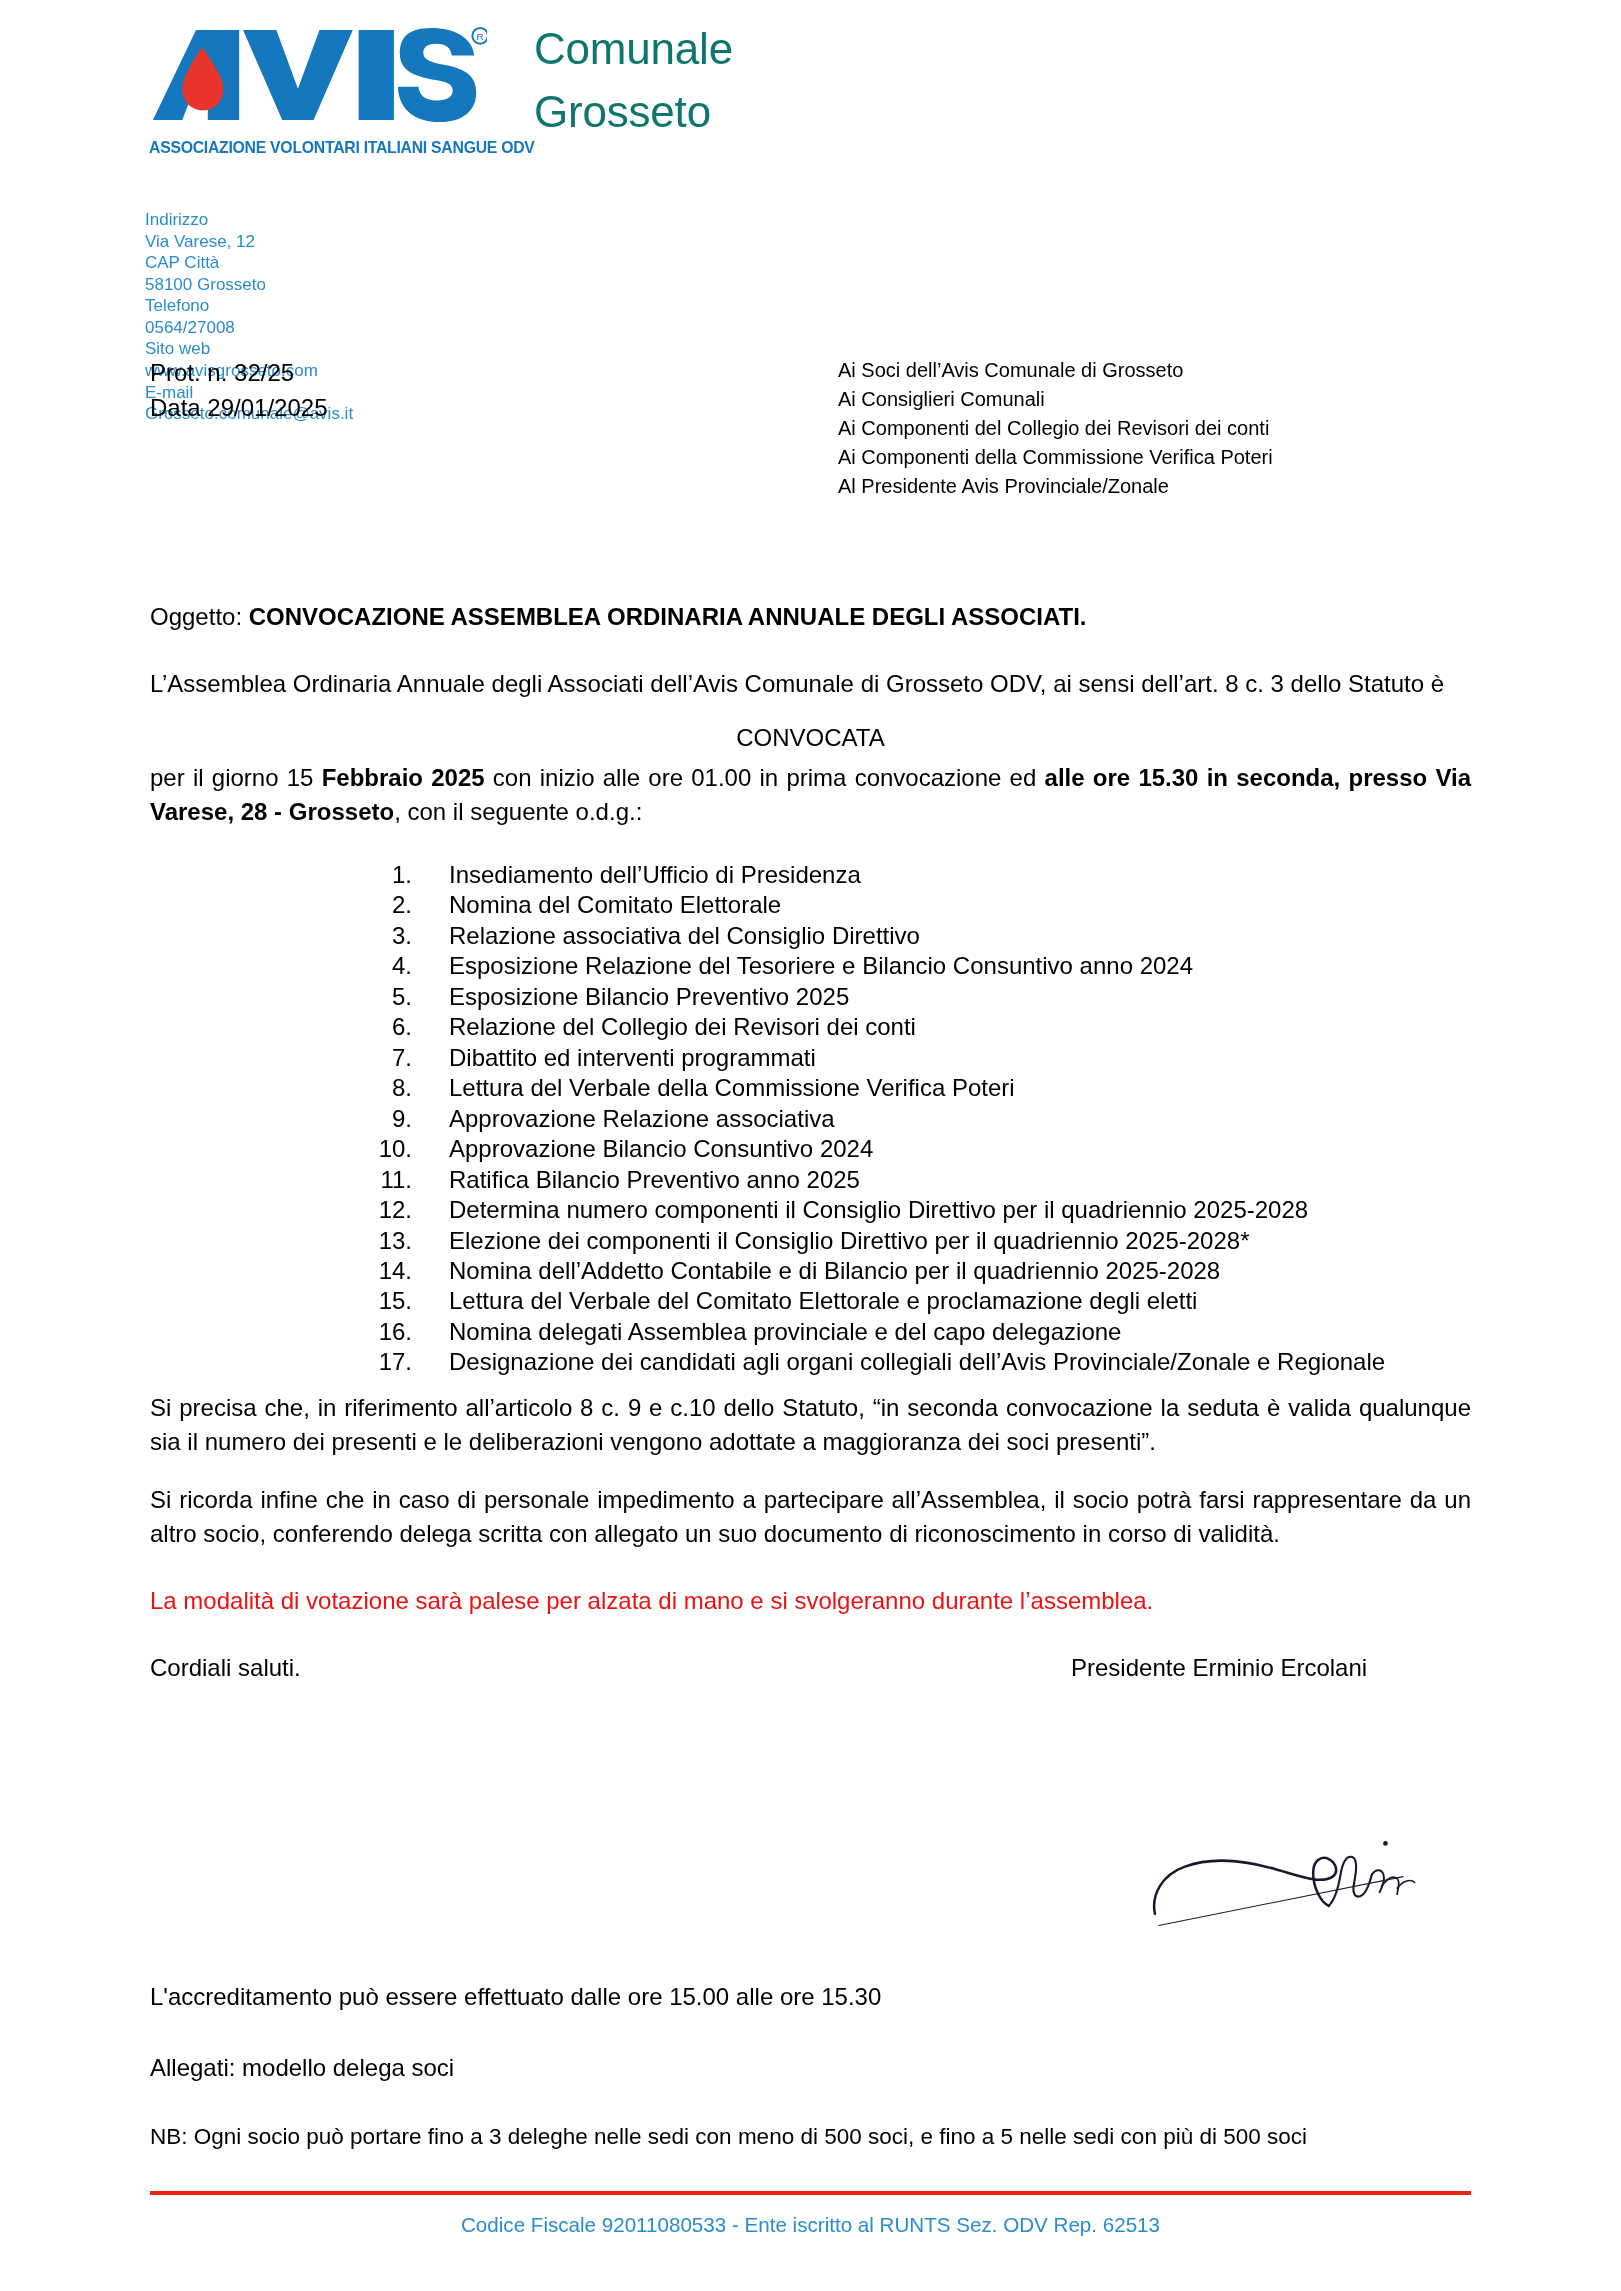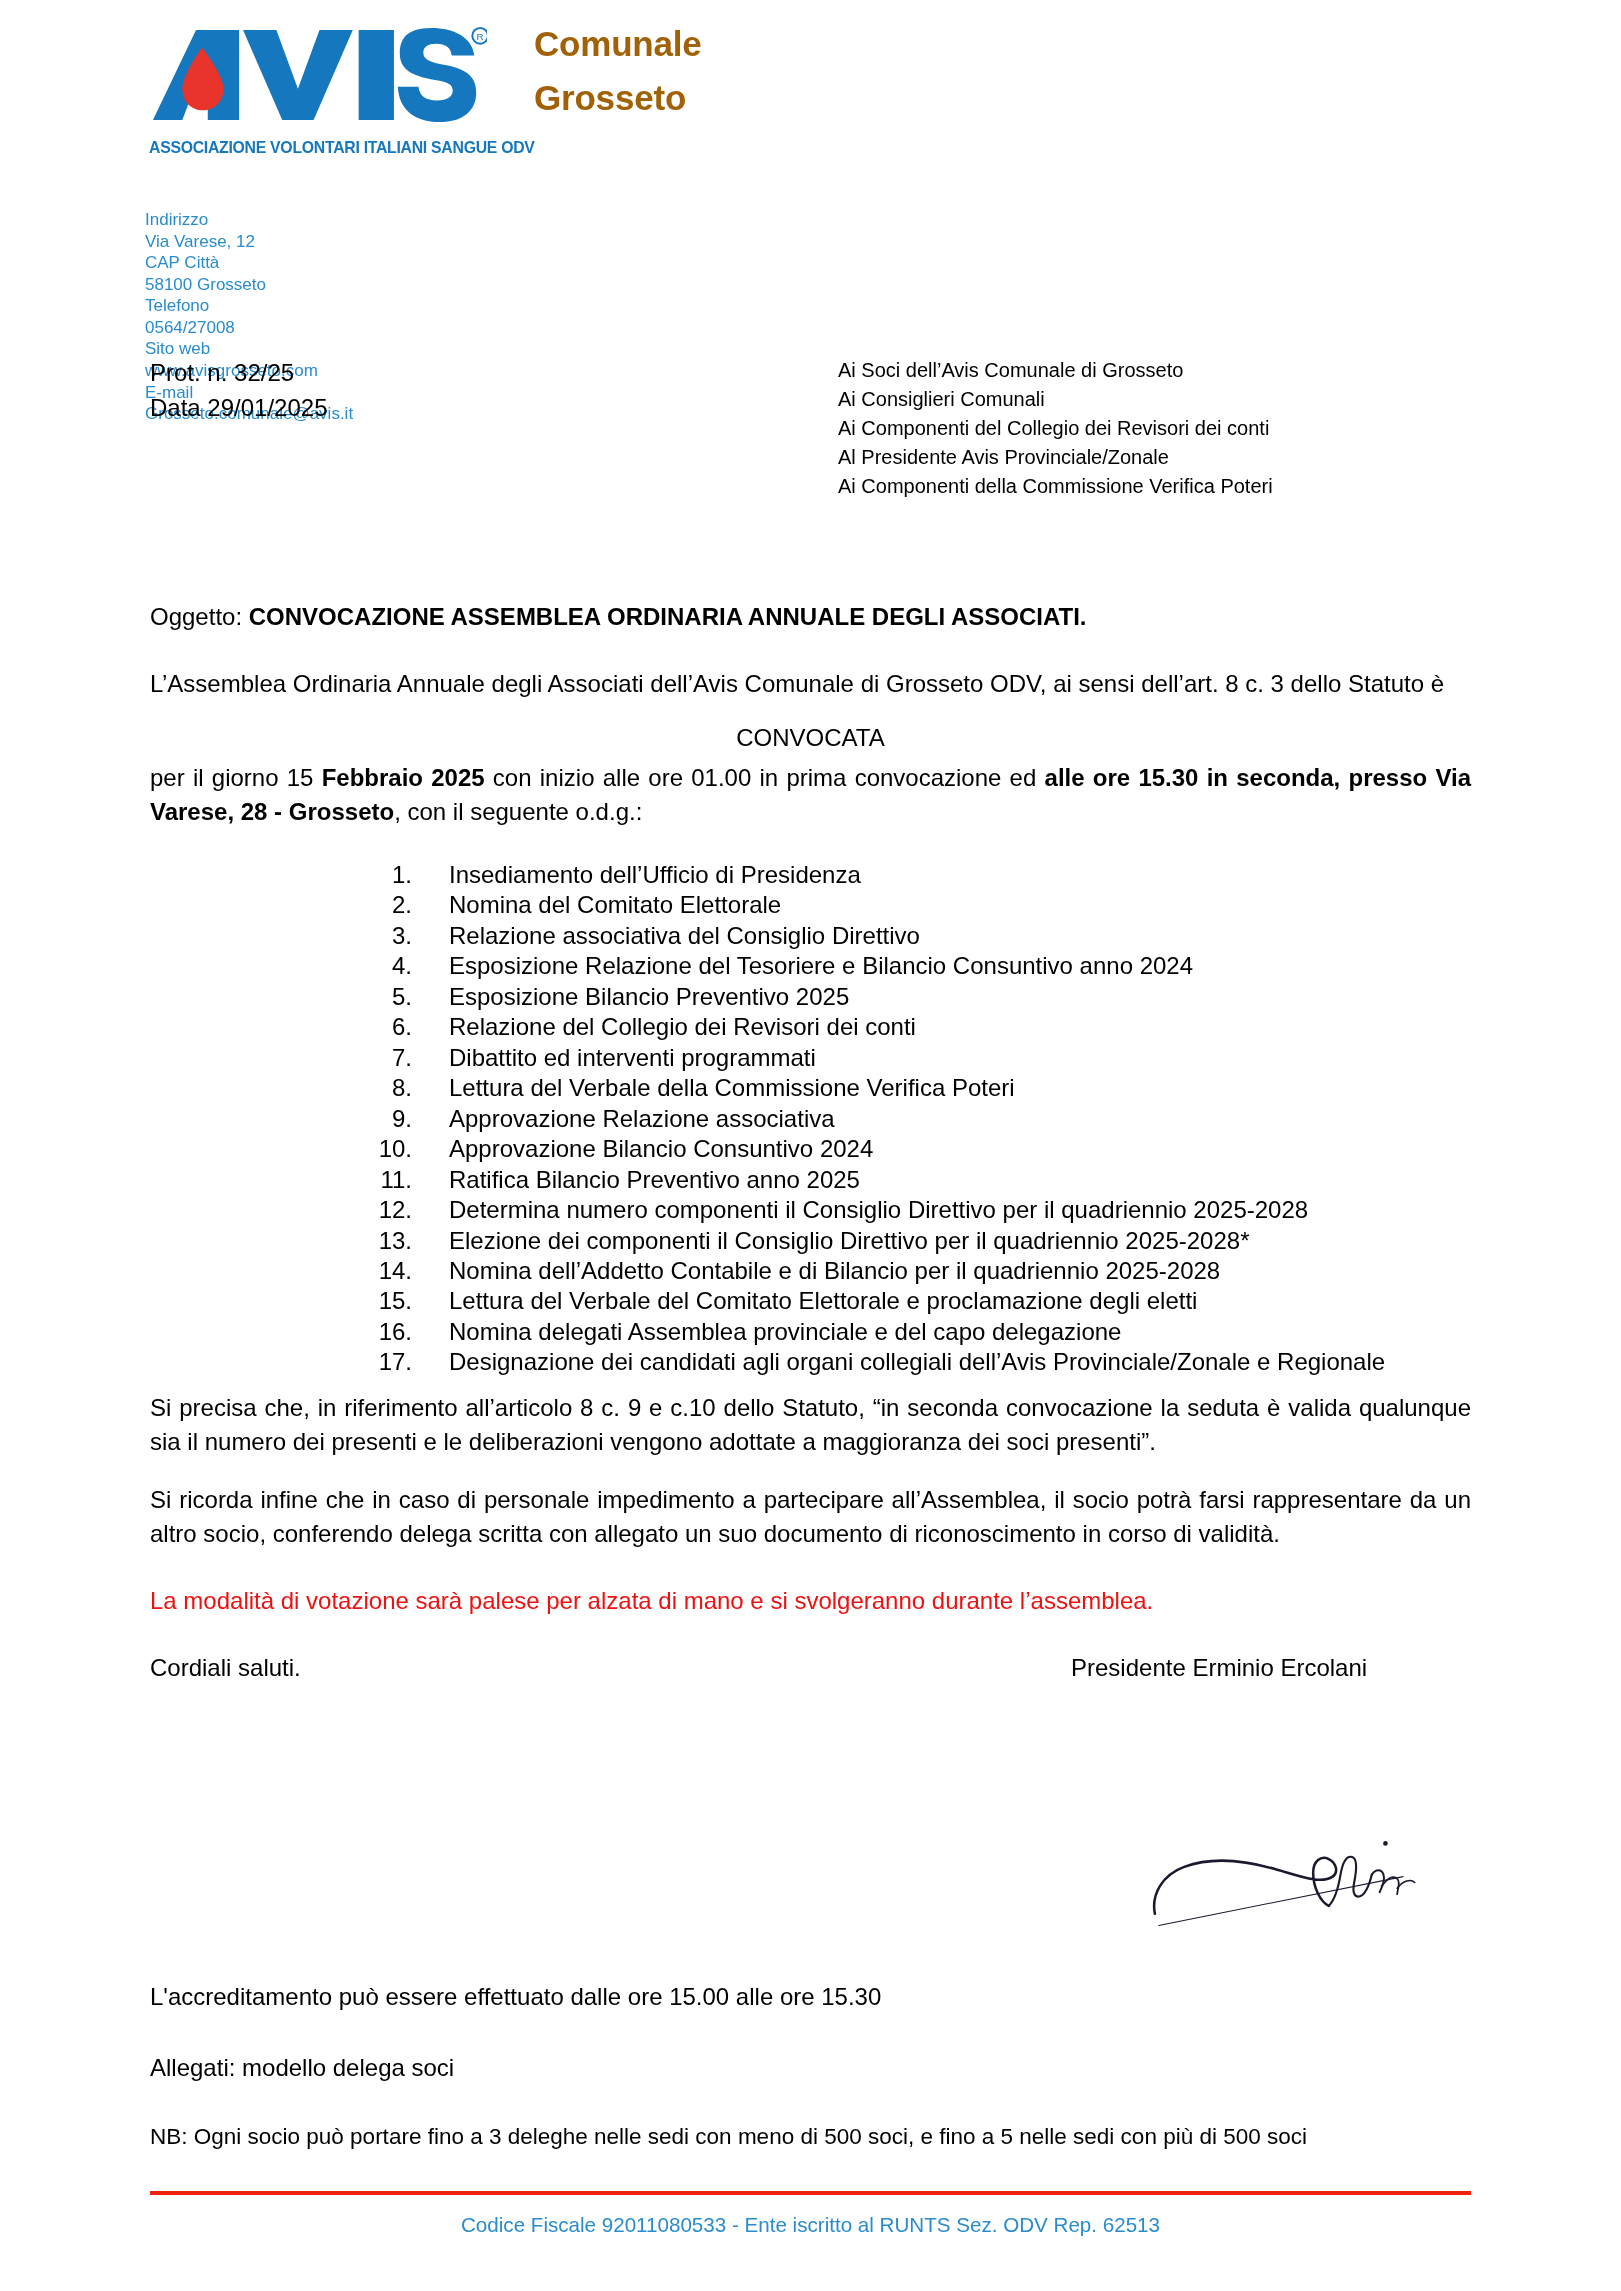--- a/index.html
+++ b/index.html
@@ -51,23 +51,23 @@
     transform-origin: left center;
     white-space: nowrap;
   }
   .header-titles {
     position: absolute;
     left: 534px;
     top: 25.5px;
     line-height: 1.05;
   }
   .header-titles .ht-line {
-    font-size: 35px;
-    font-weight: bold;
-    color: #a16207;
+    font-size: 44px;
+    font-weight: normal;
+    color: #0f766e;
     letter-spacing: -0.2px;
     margin-bottom: 17.6px;
   }
 
   
   .contact {
     position: absolute;
     left: 145px;
     top: 209px;
     color: #2a8ccc;
@@ -266,22 +266,22 @@
 
   <div class="meta-row">
     <div class="prot">
       <div>Prot. n. 32/25</div>
       <div>Data 29/01/2025</div>
     </div>
     <div class="recipients">
       <div>Ai Soci dell’Avis Comunale di Grosseto</div>
       <div>Ai Consiglieri Comunali</div>
       <div>Ai Componenti del Collegio dei Revisori dei conti</div>
+      <div>Ai Componenti della Commissione Verifica Poteri</div>
       <div>Al Presidente Avis Provinciale/Zonale</div>
-      <div>Ai Componenti della Commissione Verifica Poteri</div>
     </div>
   </div>
 
   <div class="body-area">
 
     <div class="subject">
       <span class="subj-label">Oggetto: </span><span class="subj-text">CONVOCAZIONE ASSEMBLEA ORDINARIA ANNUALE DEGLI ASSOCIATI.</span>
     </div>
 
     <p class="p-just">L’Assemblea Ordinaria Annuale degli Associati dell’Avis Comunale di Grosseto ODV, ai sensi dell’art. 8 c. 3 dello Statuto è</p>

